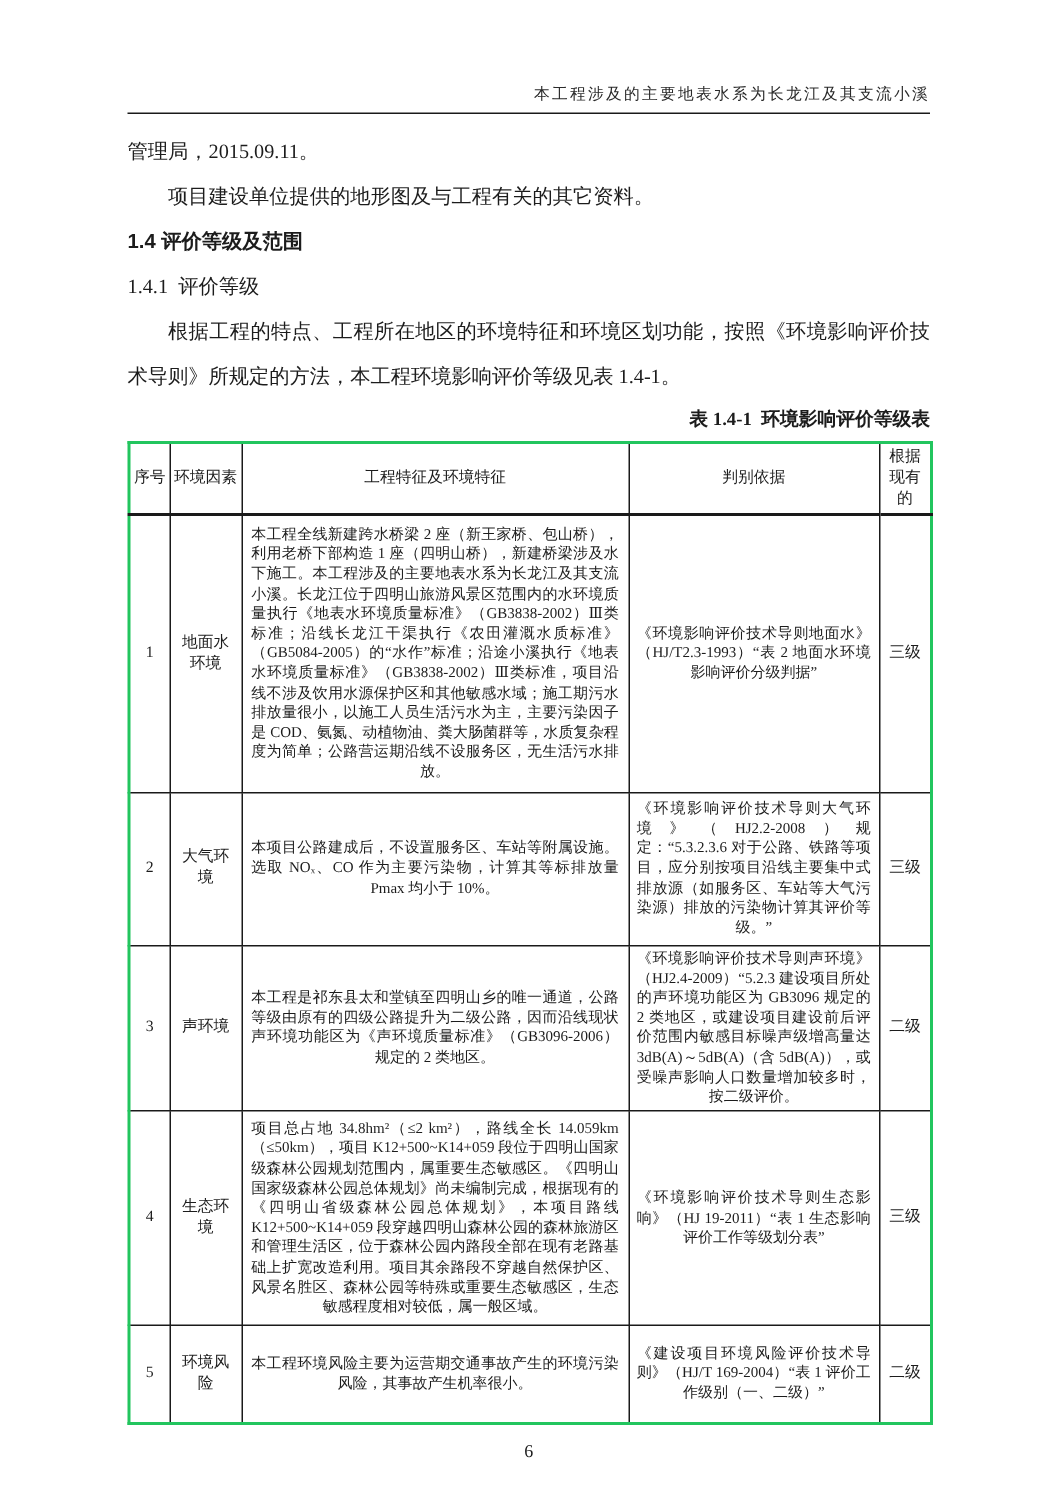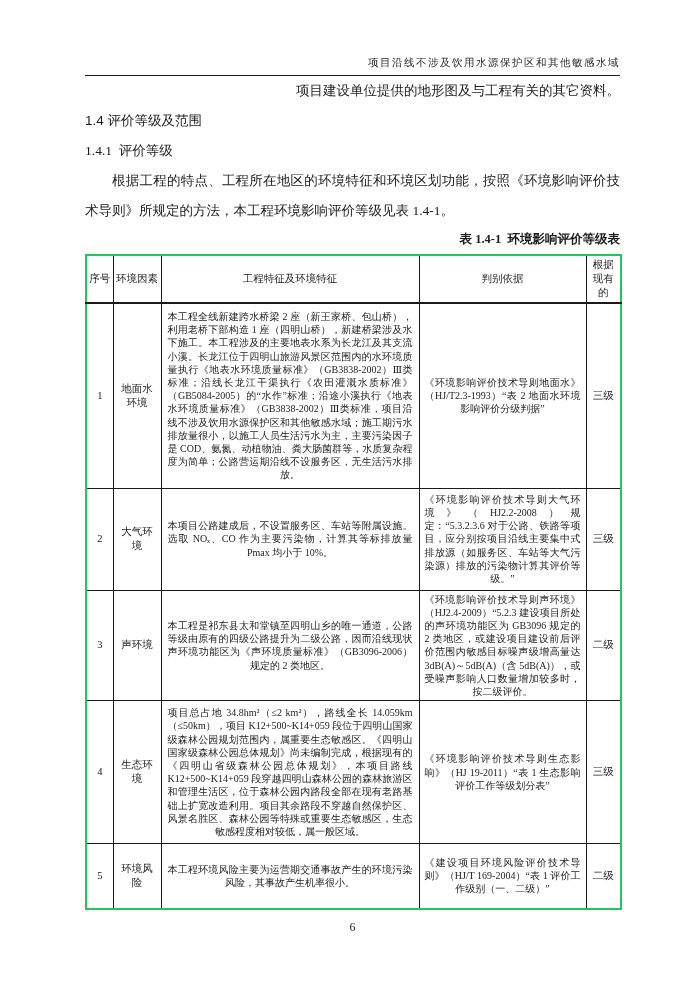--- a/index.html
+++ b/index.html
@@ -24,25 +24,25 @@
   .header-rule {
     border-bottom: 1.6px solid #1a1a1a;
     width: 535px;
   }
   .body-text {
     font-size: 13.5px;
     line-height: 30px;
     white-space: pre-wrap;
   }
   .p-first { margin-top: 10px; }
-  .p-indent { text-indent: 2em; text-align: right; }
+  .p-indent { text-indent: 2em; }
   .p-justify { text-align: justify; }
   .sec-heading {
     font-family: "Liberation Sans", "DejaVu Sans", sans-serif;
-    font-weight: normal;
+    font-weight: bold;
     font-size: 13.5px;
     line-height: 30px;
     white-space: pre-wrap;
   }
   .subsec-heading {
     font-size: 13.5px;
     font-weight: normal;
     line-height: 30px;
     white-space: pre-wrap;
   }
@@ -101,23 +101,24 @@
     font-size: 12px;
     margin-top: 10px;
     width: 535px;
   }
 </style>
 </head>
 <body>
 
 <div class="page">
 
-  <div class="doc-header">项目沿线不涉及饮用水源保护区和其他敏感水域</div>
+  <div class="doc-header">本工程涉及的主要地表水系为长龙江及其支流小溪</div>
   <div class="header-rule"></div>
 
+  <p class="body-text p-first">管理局，2015.09.11。</p>
   <p class="body-text p-indent">项目建设单位提供的地形图及与工程有关的其它资料。</p>
 
   <div class="sec-heading">1.4 评价等级及范围</div>
   <div class="subsec-heading">1.4.1  评价等级</div>
 
   <p class="body-text p-indent p-justify">根据工程的特点、工程所在地区的环境特征和环境区划功能，按照《环境影响评价技术导则》所规定的方法，本工程环境影响评价等级见表 1.4-1。</p>
 
   <div class="table-caption">表 1.4-1  环境影响评价等级表</div>
 
   <table class="eval">

